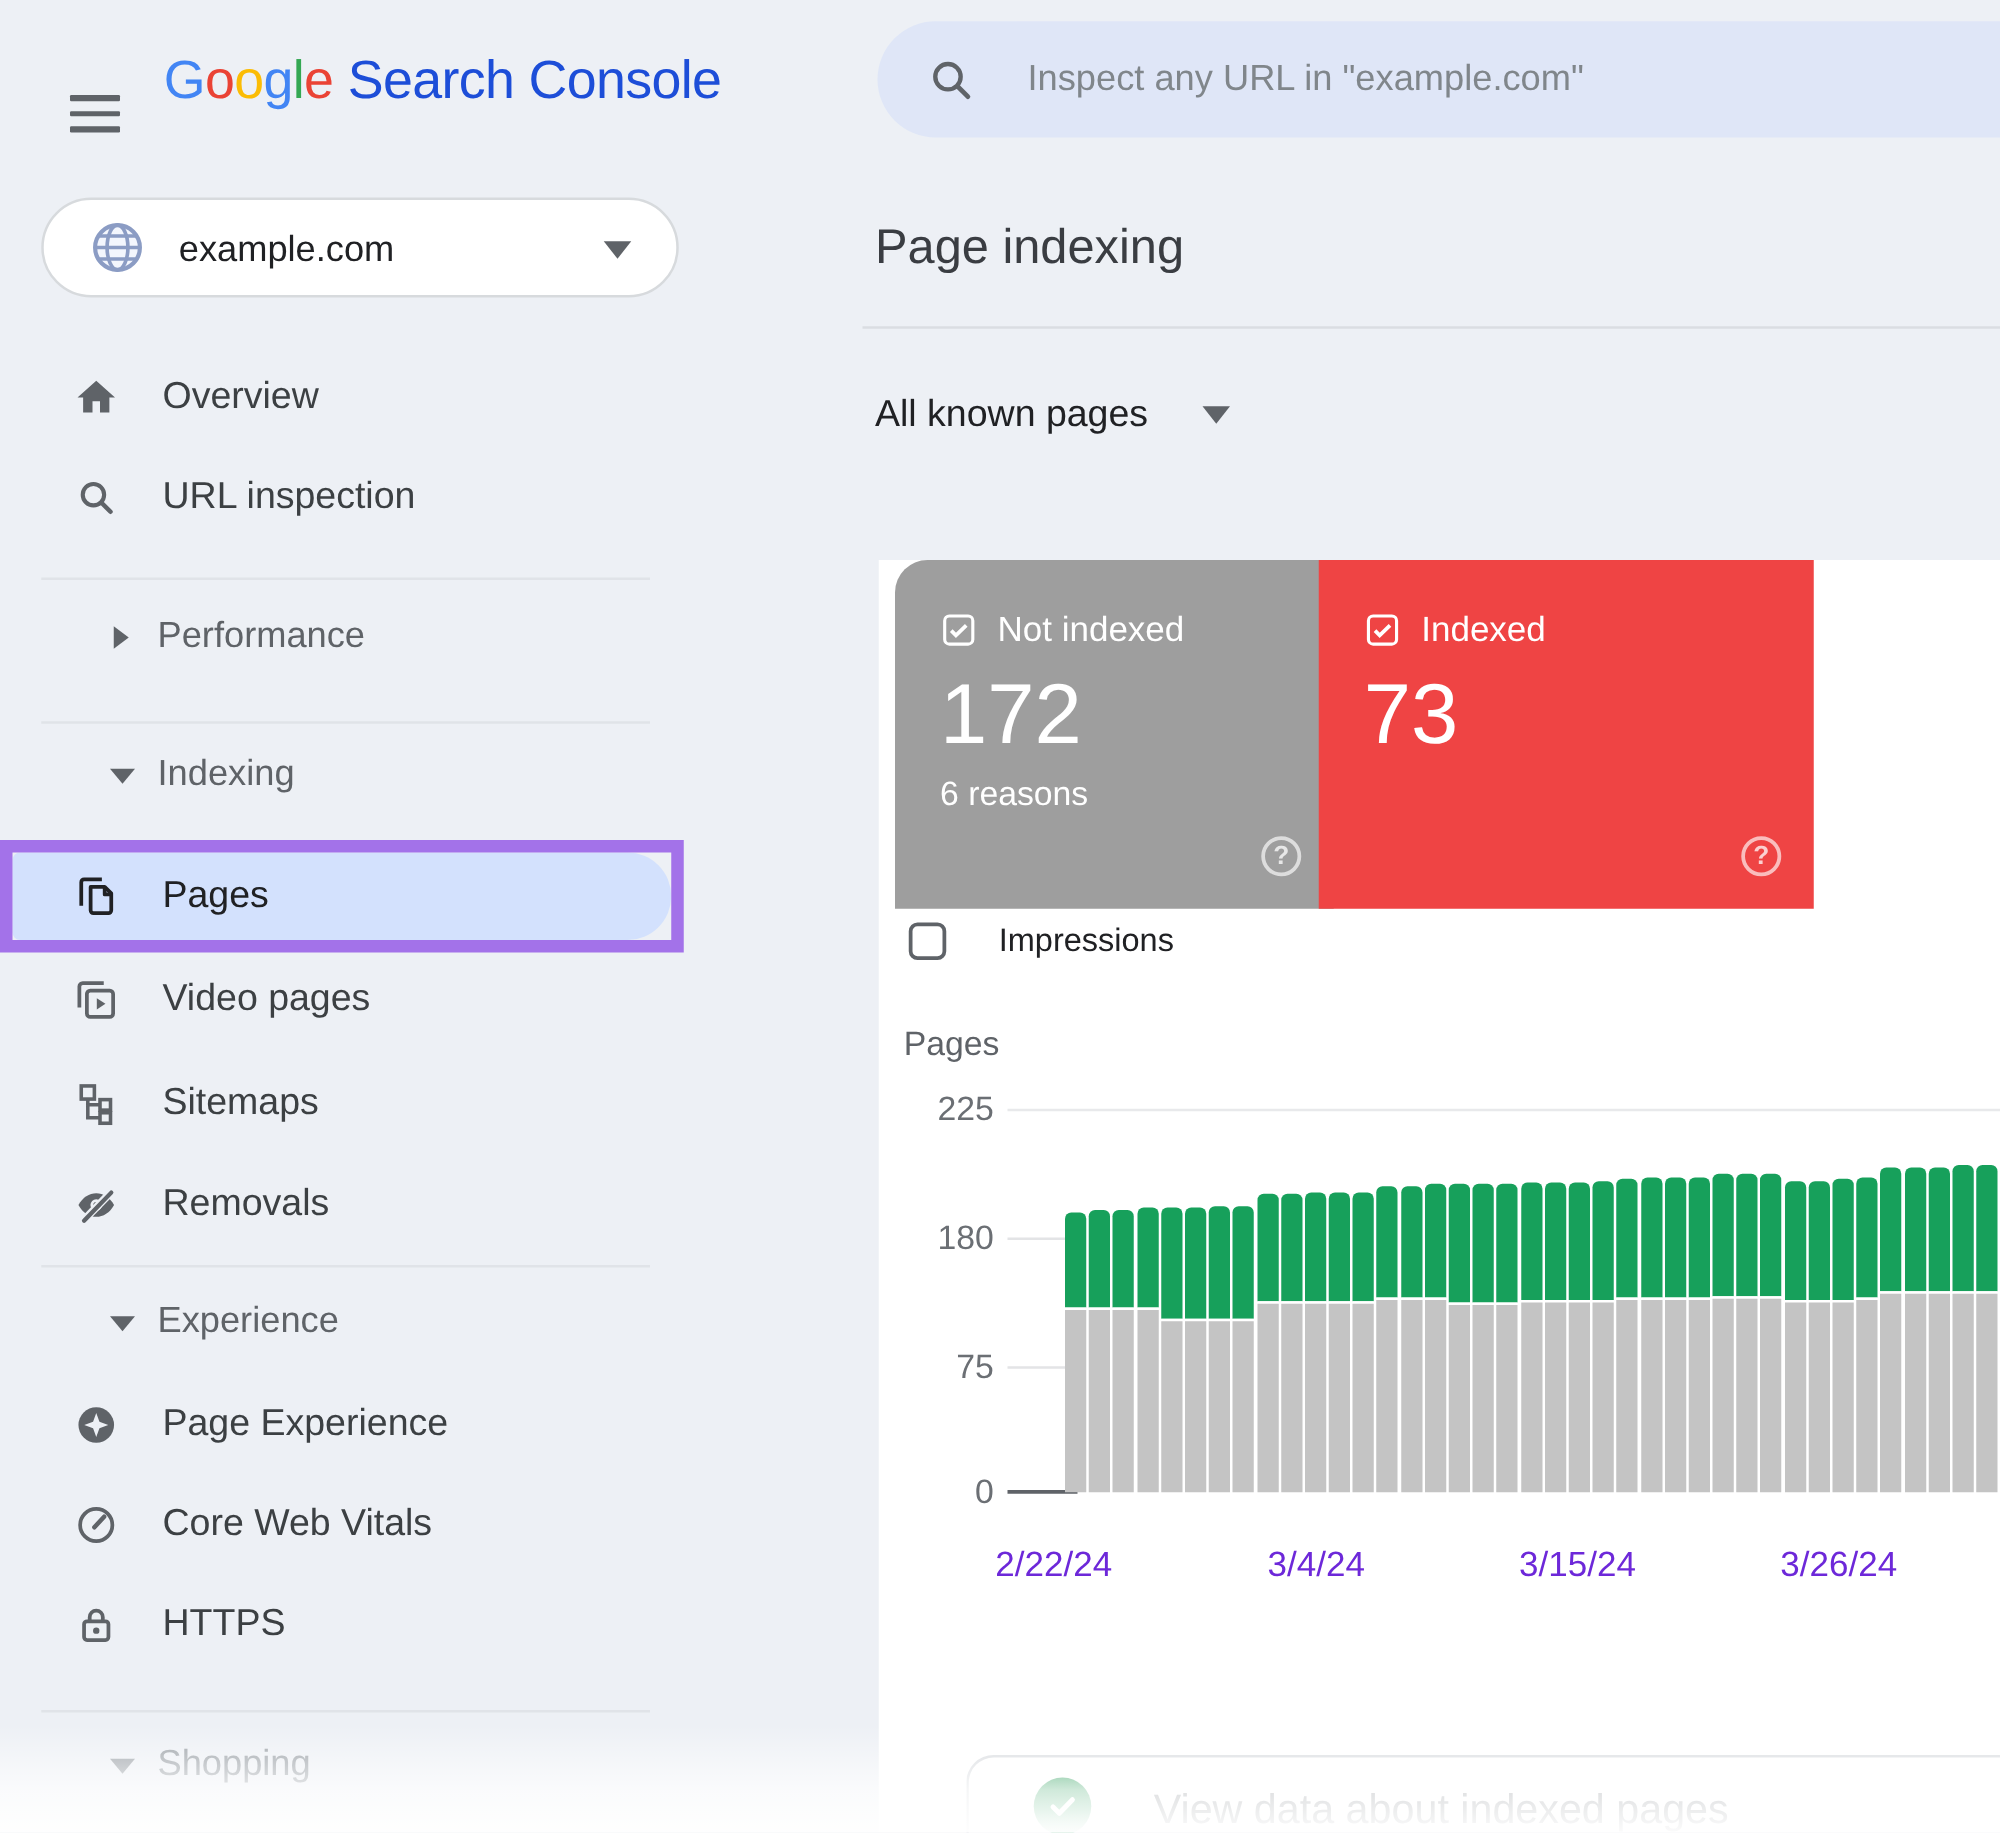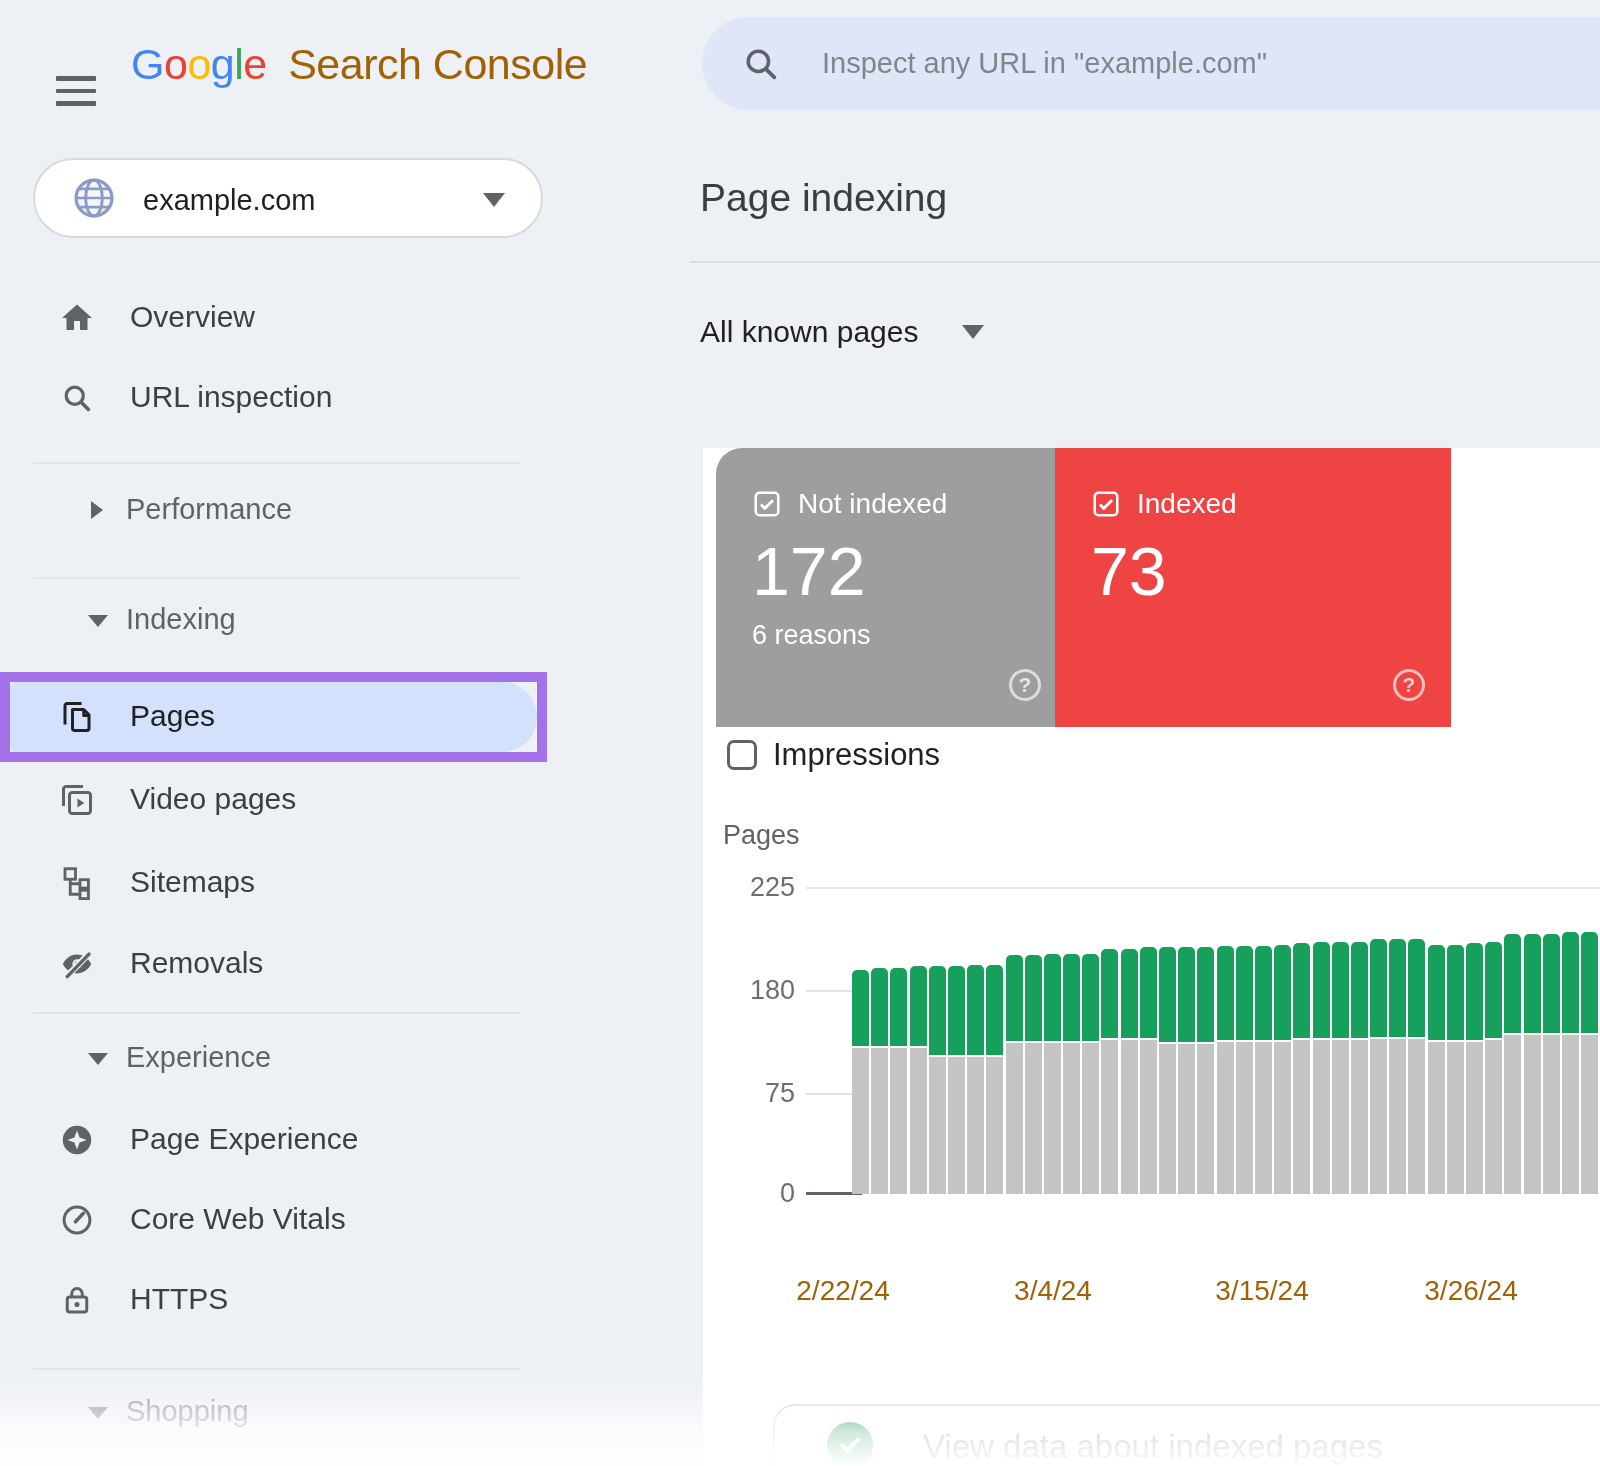--- a/index.html
+++ b/index.html
@@ -7,21 +7,21 @@
     position:relative; width:1600px; height:1466px; overflow:hidden;
     background:#edf0f5;
     font-family:"Liberation Sans", sans-serif;
     -webkit-font-smoothing:antialiased;
   }
   
   .hamburger { position:absolute; left:56px; top:76px; width:40px; height:30px; cursor:pointer; }
   .hamburger span { display:block; height:4.5px; background:#5f6368; border-radius:1px; margin-bottom:8px; }
   .logo { position:absolute; left:131px; top:40px; font-size:43px; letter-spacing:-0.5px; white-space:nowrap; cursor:pointer; }
   .logo .word { font-weight:500; }
-  .logo .suffix { color:#a16207; font-weight:400; margin-left:10px; }
+  .logo .suffix { color:#1d4ed8; font-weight:400; }
   .prop-pill {
     position:absolute; left:33px; top:158px; width:510px; height:80px;
     background:#fff; border:2px solid #d7dadd; border-radius:43px; box-sizing:border-box; cursor:pointer;
   }
   .prop-globe { position:absolute; left:34px; top:13px; width:50px; height:50px; background:#fff; border-radius:6px; }
   .prop-domain { position:absolute; left:108px; top:24px; font-size:29px; color:#202124; }
   .prop-caret { position:absolute; left:448px; top:33px; width:0; height:0;
     border-left:11px solid transparent; border-right:11px solid transparent; border-top:14px solid #5f6368; }
   .sdiv { position:absolute; left:33px; width:487px; height:2px; background:#e0e3e8; }
   .nav-row { position:absolute; left:0; width:656px; height:80px; cursor:pointer; }
@@ -71,33 +71,33 @@
   .card .sub { position:absolute; left:36px; top:172px; font-size:27px; }
   .help {
     position:absolute; right:26px; bottom:26px; width:32px; height:32px; box-sizing:border-box;
     border:3px solid rgba(255,255,255,.65); border-radius:50%;
     display:flex; align-items:center; justify-content:center;
     font-size:21px; font-weight:700; color:rgba(255,255,255,.75); cursor:pointer;
   }
   
   .impressions { position:absolute; left:727px; top:737px; display:flex; align-items:center; cursor:pointer; }
   .impressions .box { width:30px; height:30px; border:3.5px solid #5f6368; border-radius:7px; box-sizing:border-box; }
-  .impressions .lbl { margin-left:16px; font-size:31px; color:#202124; }
+  .impressions .lbl { margin-left:42px; font-size:26px; color:#202124; }
   
   .chart-unit { position:absolute; left:723px; top:820px; font-size:27px; color:#5f6368; }
   .ytick { position:absolute; left:690px; width:105px; text-align:right; font-size:27px; color:#6b6f74; }
   .ydash { position:absolute; left:806px; width:56px; height:2px; background:#e3e4e6; }
   .ydash0 { position:absolute; left:806px; width:56px; height:3px; background:#5f6368; }
   .grid225 { position:absolute; left:806px; right:0; top:887px; height:2px; background:#e8e9eb; }
   .plot { position:absolute; left:852px; top:886px; width:748px; height:308px; overflow:hidden;
     display:flex; align-items:flex-end; gap:2.2px; }
   .bar { width:17px; flex:none; display:flex; flex-direction:column; justify-content:flex-end; }
   .bar .g { border-radius:5px 5px 0 0; }
   .bar .sep { height:2px; background:#fff; flex:none; }
-  .xlabel { position:absolute; top:1236px; transform:translateX(-50%); font-size:28px; color:#a16207; white-space:nowrap;margin-top:39px; }
+  .xlabel { position:absolute; top:1236px; transform:translateX(-50%); font-size:28px; color:#6d28d9; white-space:nowrap; }
   
   .banner { position:absolute; left:773px; right:-40px; top:1404px; height:150px;
     background:#fff; border:2px solid #d8dbdf; border-bottom:none; border-radius:22px 22px 0 0; cursor:pointer; }
   .banner .check { position:absolute; left:52px; top:16px; width:46px; height:46px; border-radius:50%;
     background:linear-gradient(180deg,#2f9e5c 0%,#59b57f 55%,#a9dcc0 100%);
     display:flex; align-items:center; justify-content:center; }
   .banner .txt { position:absolute; left:148px; top:22px; font-size:33px; color:#82878c; white-space:nowrap; }
   
   .fade { position:absolute; left:0; right:0; bottom:0; height:86px; z-index:30; pointer-events:none;
     background:linear-gradient(180deg, rgba(255,255,255,0) 0%, rgba(255,255,255,.75) 60%, rgba(255,255,255,.97) 100%); }

